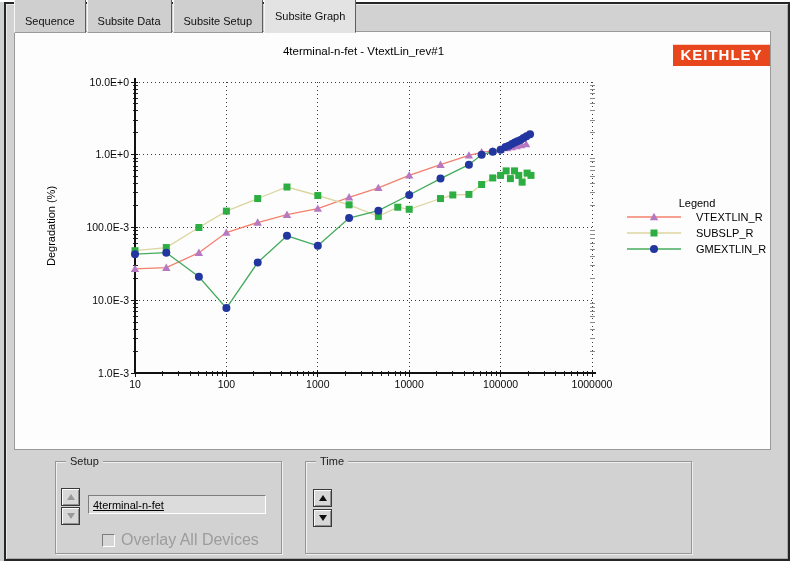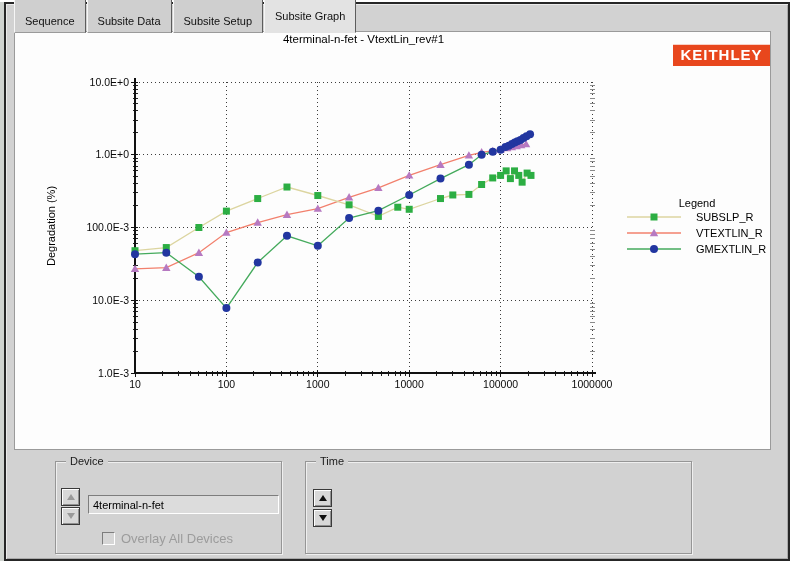--- a/index.html
+++ b/index.html
@@ -22,21 +22,21 @@
   }
   .tab.active{
     background:#e3e3e3;height:17px;line-height:15px;padding-bottom:6px;
     border-bottom-color:#e3e3e3;position:relative;z-index:4;
   }
   
   .chart-panel{
     position:absolute;left:8px;top:27px;width:755px;height:417px;
     background:#fdfdfd;border:1px solid #9a9a9a;z-index:2;
   }
-  .chart-title{position:absolute;left:120px;top:1px;width:457px;text-align:center;font-size:11.5px;color:#000;}
+  .chart-title{position:absolute;left:120px;top:13px;width:457px;text-align:center;font-size:11.5px;color:#000;}
   .logo{
     position:absolute;left:658px;top:12px;width:97px;height:22px;background:#e8471d;
     color:#fff;font-size:15px;font-weight:bold;letter-spacing:1px;text-align:center;line-height:22px;
     box-shadow:inset 0 1px 0 rgba(255,255,255,.75);
   }
   .ylabel{
     position:absolute;left:-44px;top:188px;width:160px;text-align:center;font-size:11px;color:#000;
     transform:rotate(-90deg);
   }
   .xlabel{position:absolute;left:120px;top:363px;width:457px;text-align:center;font-size:11px;color:#000;}
@@ -58,25 +58,25 @@
   .spinner{position:absolute;width:19px;height:18px;background:#d8d8d8;border:1px solid #3a3a3a;
     box-shadow:inset 1px 1px 0 #ffffff, inset -1px -1px 0 #909090;
     display:flex;align-items:center;justify-content:center;padding:0;}
   .arr-up{width:0;height:0;border-left:4px solid transparent;border-right:4px solid transparent;border-bottom:6px solid #101010;}
   .arr-dn{width:0;height:0;border-left:4px solid transparent;border-right:4px solid transparent;border-top:6px solid #101010;}
   .disabled .arr-up{border-bottom-color:#999;}
   .disabled .arr-dn{border-top-color:#999;}
   .field{
     position:absolute;height:17px;background:#dcdcdc;border:1px solid;
     border-color:#7d7d7d #ffffff #ffffff #7d7d7d;font-family:"Liberation Sans",sans-serif;
-    font-size:11px;color:#000;padding:0 13px 0 4px;margin:0;outline:none;
+    font-size:11px;color:#000;padding:0 0 0 4px;margin:0;outline:none;text-decoration:underline;
   }
   .cbx-row{position:absolute;display:flex;align-items:center;}
   .cbx{width:11px;height:11px;background:#d6d6d6;border:1px solid;border-color:#7d7d7d #ffffff #ffffff #7d7d7d;}
-  .cbx-label{font-size:13px;color:#9c9c9c;margin-left:6px;}
+  .cbx-label{font-size:16px;color:#9c9c9c;margin-left:6px;}
 </style>
 </head>
 <body>
 
 <div class="frame">
 
   <div class="tabbar">
     <div class="tab">Sequence</div>
     <div class="tab">Subsite Data</div>
     <div class="tab">Subsite Setup</div>
@@ -295,45 +295,45 @@
         <circle cx="505.47803250115106" cy="107.90027126178146" r="4" fill="#2236a0"></circle>
         <circle cx="508.4883882110328" cy="105.98484096973056" r="4" fill="#2236a0"></circle>
         <circle cx="511.49373230350443" cy="104.17892525373449" r="4" fill="#2236a0"></circle>
         <circle cx="515.0508435386803" cy="102.13983561181675" r="4" fill="#2236a0"></circle>
       </svg>
     <div class="legend">
       <div class="legend-title">Legend</div>
       <div id="legend-rows">
           <div class="legend-row">
             <svg width="56" height="14">
+              <line x1="1" y1="7" x2="55" y2="7" stroke="#f2806d" stroke-width="1.6"></line>
+              <polygon points="23.8,10.2 32.2,10.2 28,2.8" fill="#b679c1"></polygon>
+            </svg>
+            <span class="lab">VTEXTLIN_R</span>
+          </div>
+          <div class="legend-row">
+            <svg width="56" height="14">
               <line x1="1" y1="7" x2="55" y2="7" stroke="#dcd5a0" stroke-width="1.6"></line>
               <rect x="24.5" y="3.5" width="7" height="7" fill="#2cae43"></rect>
             </svg>
             <span class="lab">SUBSLP_R</span>
-          </div>
-          <div class="legend-row">
-            <svg width="56" height="14">
-              <line x1="1" y1="7" x2="55" y2="7" stroke="#f2806d" stroke-width="1.6"></line>
-              <polygon points="23.8,10.2 32.2,10.2 28,2.8" fill="#b679c1"></polygon>
-            </svg>
-            <span class="lab">VTEXTLIN_R</span>
           </div>
           <div class="legend-row">
             <svg width="56" height="14">
               <line x1="1" y1="7" x2="55" y2="7" stroke="#44aa5c" stroke-width="1.6"></line>
               <circle cx="28" cy="7" r="4" fill="#2236a0"></circle>
             </svg>
             <span class="lab">GMEXTLIN_R</span>
           </div>
         </div>
     </div>
   </div>
 
   <div class="groupbox" style="left:49px;top:457px;width:225px;height:91px;">
-    <div class="gb-label">Device</div>
+    <div class="gb-label">Setup</div>
     <button class="spinner disabled" style="left:5px;top:26px;">
       <span class="arr-up"></span>
     </button>
     <button class="spinner disabled" style="left:5px;top:45px;">
       <span class="arr-dn"></span>
     </button>
     <input class="field" style="left: 32px; top: 33px; width: 172px;" value="4terminal-n-fet">
     <div class="cbx-row" style="left:46px;top:69px;">
       <div class="cbx"></div>
       <span class="cbx-label">Overlay All Devices</span>

